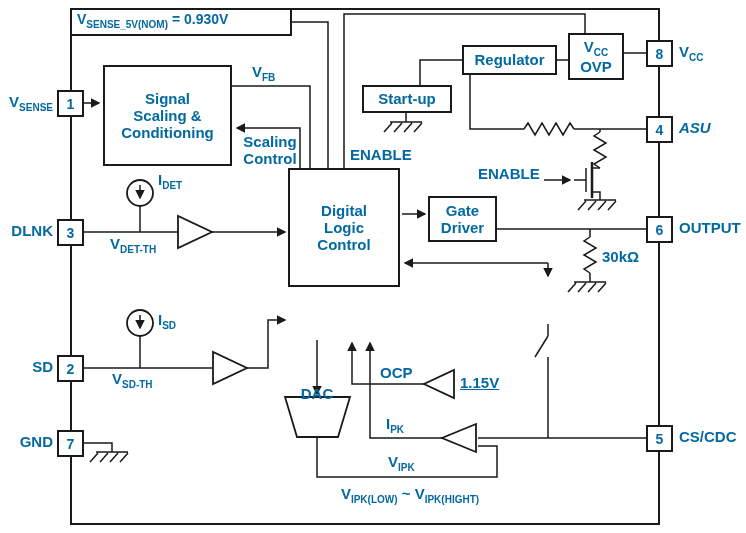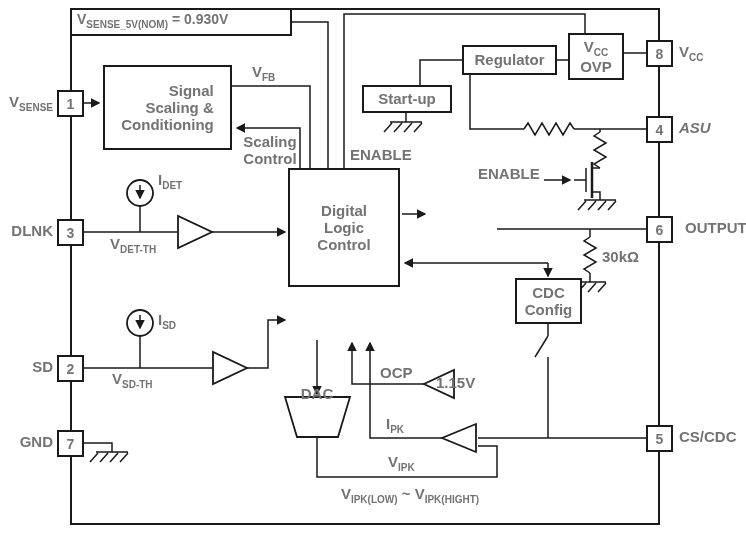--- a/index.html
+++ b/index.html
@@ -1,18 +1,18 @@
 <!DOCTYPE html>
 <html><head>
 <meta charset="utf-8">
 <style>
   * { margin:0; padding:0; box-sizing:border-box; }
   html,body { background:#ffffff; }
   #stage { position:relative; width:746px; height:533px; background:#fff;
-           font-family:"Liberation Sans", sans-serif; color:#737373; overflow:hidden; }
+           font-family:"Liberation Sans", sans-serif; color:#0369a1; overflow:hidden; }
   #stage svg { position:absolute; left:0; top:0; }
   .frame { position:absolute; border:2px solid #1a1a1a; background:transparent; }
   .block { position:absolute; border:2px solid #1a1a1a; background:#fff;
            display:flex; align-items:center; justify-content:center;
            text-align:center; font-weight:bold; font-size:15px; line-height:1.15; }
   .pin   { position:absolute; width:27px; height:27px; border:2px solid #1a1a1a; background:#fff;
            display:flex; align-items:center; justify-content:center; font-weight:bold; font-size:14px; }
   .lbl { position:absolute; font-weight:bold; font-size:15px; white-space:nowrap; line-height:1.1; }
   .sub { font-size:10px; font-weight:bold; vertical-align:-4px; }
   .multi { white-space:pre-line; }
@@ -103,21 +103,21 @@
       <use href="#gndsym" x="406" y="122"></use>
       <use href="#gndsym" x="600" y="200"></use>
       <use href="#gndsym" x="590" y="282"></use>
     </g>
   </svg>
 
   <div class="lbl sm" style="left:77px; top:12px;">
     <span>V</span><span class="sub">SENSE_5V(NOM)</span><span> = 0.930V</span>
   </div>
 
-  <div class="block" style="left:103px; top:65px; width:129px; height:85px;text-align:right;">
+  <div class="block" style="left:103px; top:65px; width:129px; height:101px;">
     <span class="multi">Signal
 Scaling &amp;
 Conditioning</span>
   </div>
   <div class="block" style="left:362px; top:85px; width:90px; height:28px;">
     <span>Start-up</span>
   </div>
   <div class="block" style="left:462px; top:45px; width:95px; height:30px;">
     <span>Regulator</span>
   </div>
@@ -125,23 +125,23 @@
     <div>
       <div><span>V</span><span class="sub">CC</span></div>
       <div>OVP</div>
     </div>
   </div>
   <div class="block" style="left:288px; top:168px; width:112px; height:119px;">
     <span class="multi">Digital
 Logic
 Control</span>
   </div>
-  <div class="block" style="left:515px; top:278px; width:67px; height:46px;">
-    <span class="multi">CDC
-Config</span>
+  <div class="block" style="left:428px; top:196px; width:69px; height:46px;">
+    <span class="multi">Gate
+Driver</span>
   </div>
   <div class="lbl ctr" style="left:292px; top:386px; width:50px;"><span>DAC</span></div>
 
   <div class="pin" style="left:57px; top:90px;">
       <span>1</span>
     </div>
   <div class="pin" style="left:57px; top:219px;">
       <span>3</span>
     </div>
   <div class="pin" style="left:57px; top:355px;">
@@ -162,34 +162,34 @@
   <div class="pin" style="left:646px; top:425px;">
       <span>5</span>
     </div>
 
   <div class="lbl pl" style="top:94px;"><span>V</span><span class="sub">SENSE</span></div>
   <div class="lbl pl" style="top:223px;"><span>DLNK</span></div>
   <div class="lbl pl" style="top:359px;"><span>SD</span></div>
   <div class="lbl pl" style="top:434px;"><span>GND</span></div>
   <div class="lbl pr" style="top:44px;"><span>V</span><span class="sub">CC</span></div>
   <div class="lbl pr" style="top:120px;font-style:italic;"><span>ASU</span></div>
-  <div class="lbl pr" style="top:220px;margin-left:6px;"><span>OUTPUT</span></div>
+  <div class="lbl pr" style="top:220px;"><span>OUTPUT</span></div>
   <div class="lbl pr" style="top:429px;"><span>CS/CDC</span></div>
 
   <div class="lbl" style="left:252px; top:64px;"><span>V</span><span class="sub">FB</span></div>
   <div class="lbl multi ctr" style="left:235px; top:134px; width:70px; white-space:pre-line;">Scaling
 Control</div>
   <div class="lbl" style="left:350px; top:147px;">ENABLE</div>
   <div class="lbl" style="left:478px; top:166px;">ENABLE</div>
   <div class="lbl" style="left:158px; top:172px;"><span>I</span><span class="sub">DET</span></div>
   <div class="lbl" style="left:110px; top:236px;"><span>V</span><span class="sub">DET-TH</span></div>
   <div class="lbl" style="left:158px; top:312px;"><span>I</span><span class="sub">SD</span></div>
   <div class="lbl" style="left:112px; top:371px;"><span>V</span><span class="sub">SD-TH</span></div>
   <div class="lbl" style="left:380px; top:365px;">OCP</div>
-  <div class="lbl" style="left:436px; top:375px;">1.15V</div>
+  <div class="lbl" style="left:460px; top:375px;text-decoration:underline;">1.15V</div>
   <div class="lbl" style="left:386px; top:416px;"><span>I</span><span class="sub">PK</span></div>
   <div class="lbl" style="left:388px; top:454px;"><span>V</span><span class="sub">IPK</span></div>
   <div class="lbl ctr" style="left:315px; top:486px; width:190px;">
     <span>V</span><span class="sub">IPK(LOW)</span><span> ~ </span><span>V</span><span class="sub">IPK(HIGHT)</span>
   </div>
   <div class="lbl" style="left:602px; top:249px;">30kΩ</div>
 
 </div>
 
 </body></html>

